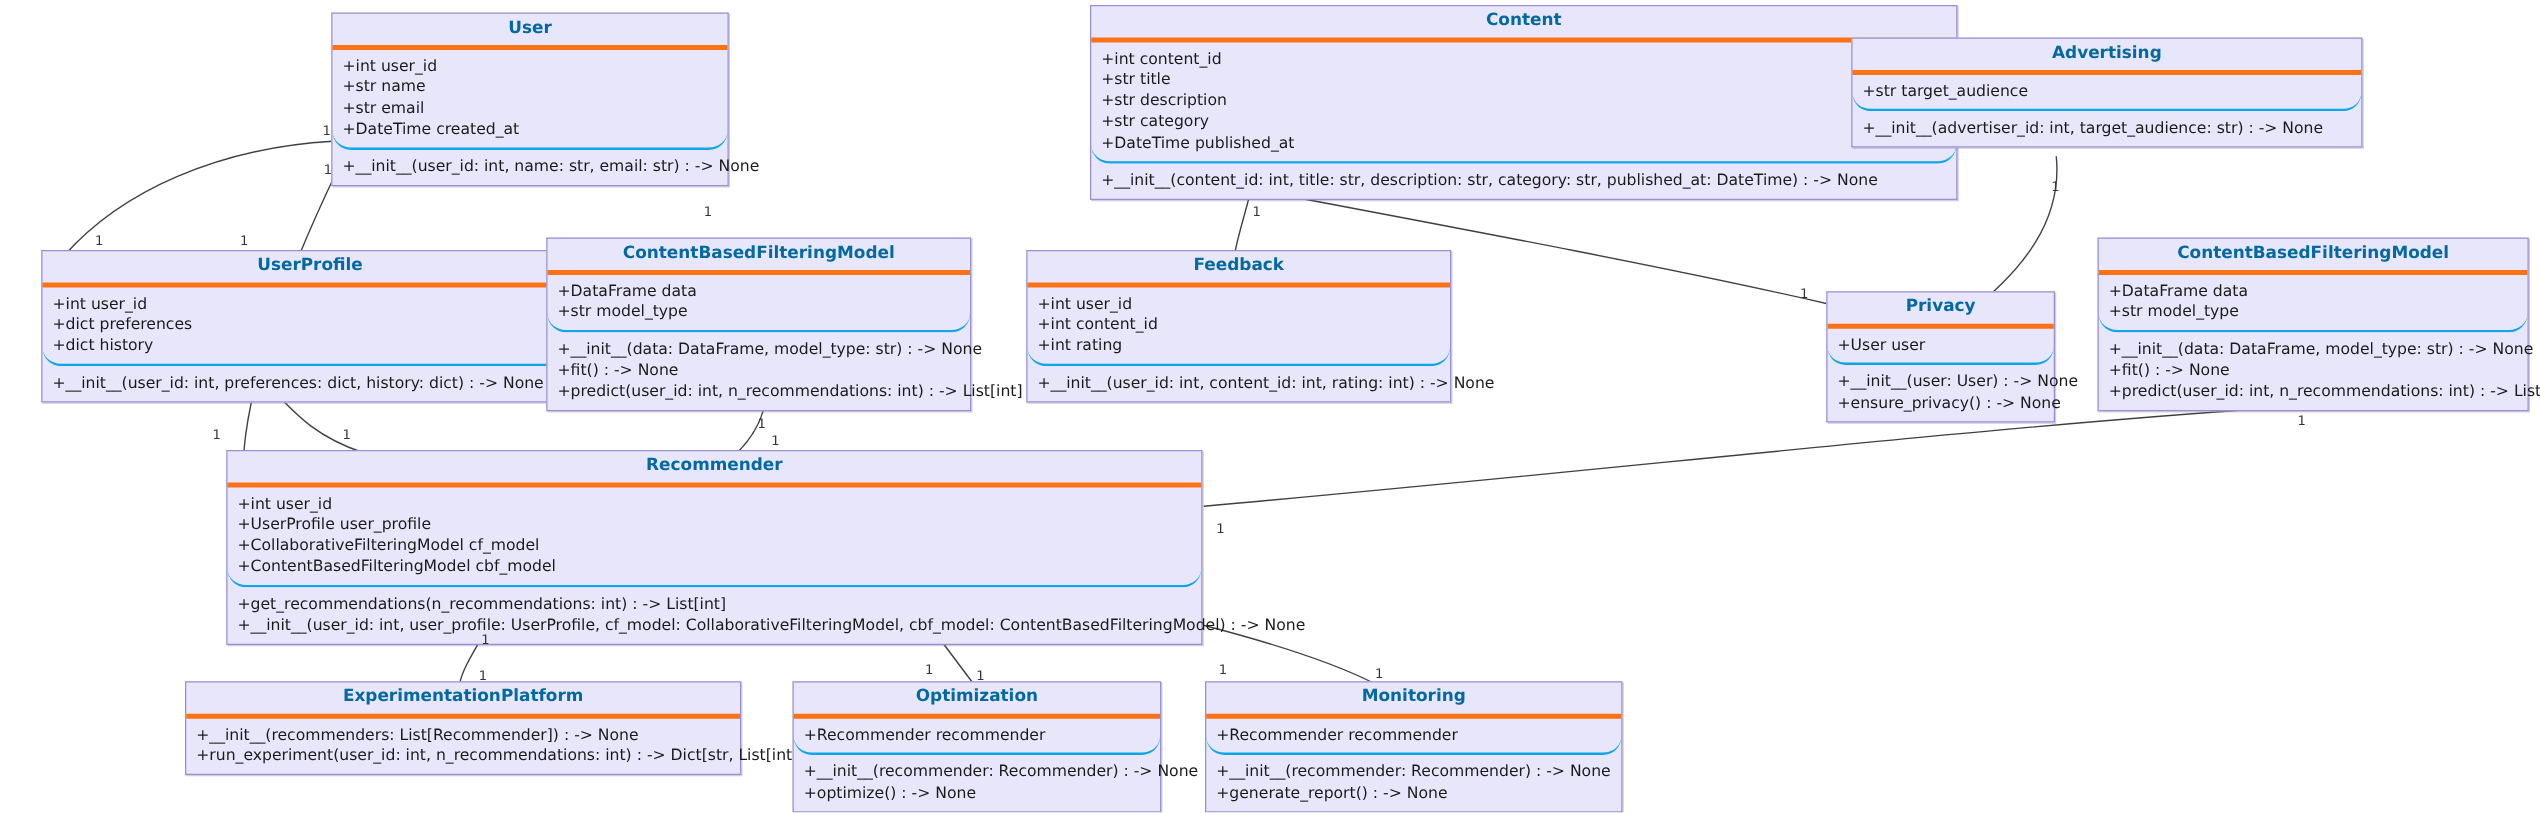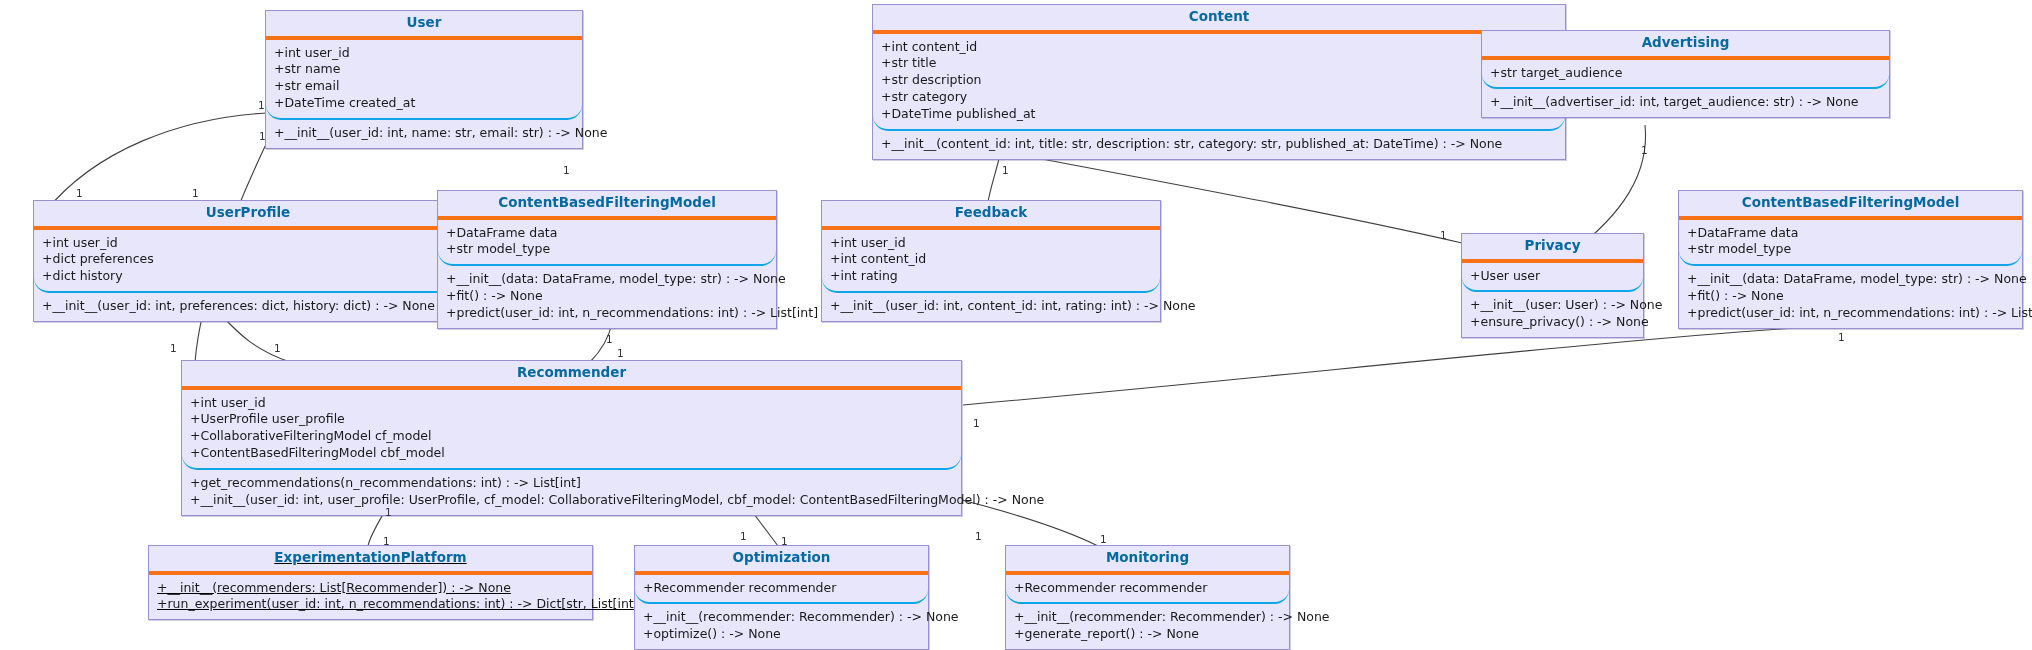--- a/index.html
+++ b/index.html
@@ -176,38 +176,38 @@
           <div class="uml-row">+int user_id</div>
           <div class="uml-row">+UserProfile user_profile</div>
           <div class="uml-row">+CollaborativeFilteringModel cf_model</div>
           <div class="uml-row">+ContentBasedFilteringModel cbf_model</div>
         </div>
         <div class="uml-section uml-methods">
           <div class="uml-row">+get_recommendations(n_recommendations: int) : -&gt; List[int]</div>
           <div class="uml-row">+__init__(user_id: int, user_profile: UserProfile, cf_model: CollaborativeFilteringModel, cbf_model: ContentBasedFilteringModel) : -&gt; None</div>
         </div>
       </div>
-      <div class="uml-class" style="left: 148px; top: 545px; width: 445px; text-decoration: underline;">
+      <div class="uml-class" style="left: 148px; top: 545px; width: 445px;">
         <div class="uml-title">ExperimentationPlatform</div>
         <div class="uml-section uml-methods">
           <div class="uml-row">+__init__(recommenders: List[Recommender]) : -&gt; None</div>
           <div class="uml-row">+run_experiment(user_id: int, n_recommendations: int) : -&gt; Dict[str, List[int]]</div>
         </div>
       </div>
       <div class="uml-class" style="left: 634px; top: 545px; width: 295px;">
         <div class="uml-title">Optimization</div>
         <div class="uml-section uml-attrs">
           <div class="uml-row">+Recommender recommender</div>
         </div>
         <div class="uml-section uml-methods">
           <div class="uml-row">+__init__(recommender: Recommender) : -&gt; None</div>
           <div class="uml-row">+optimize() : -&gt; None</div>
         </div>
       </div>
-      <div class="uml-class" style="left: 1005px; top: 545px; width: 285px;">
+      <div class="uml-class" style="left: 964px; top: 545px; width: 334px;">
         <div class="uml-title">Monitoring</div>
         <div class="uml-section uml-attrs">
           <div class="uml-row">+Recommender recommender</div>
         </div>
         <div class="uml-section uml-methods">
           <div class="uml-row">+__init__(recommender: Recommender) : -&gt; None</div>
           <div class="uml-row">+generate_report() : -&gt; None</div>
         </div>
       </div>
     </div>

